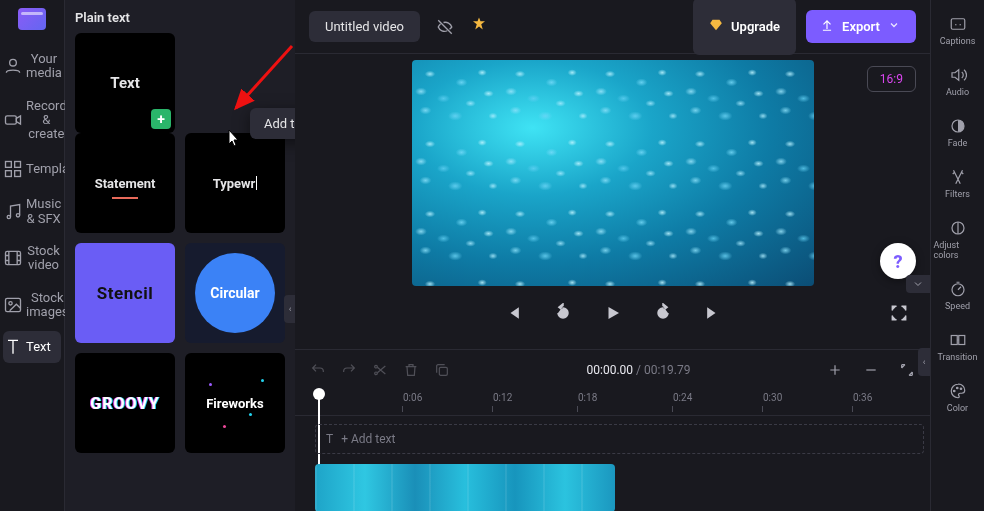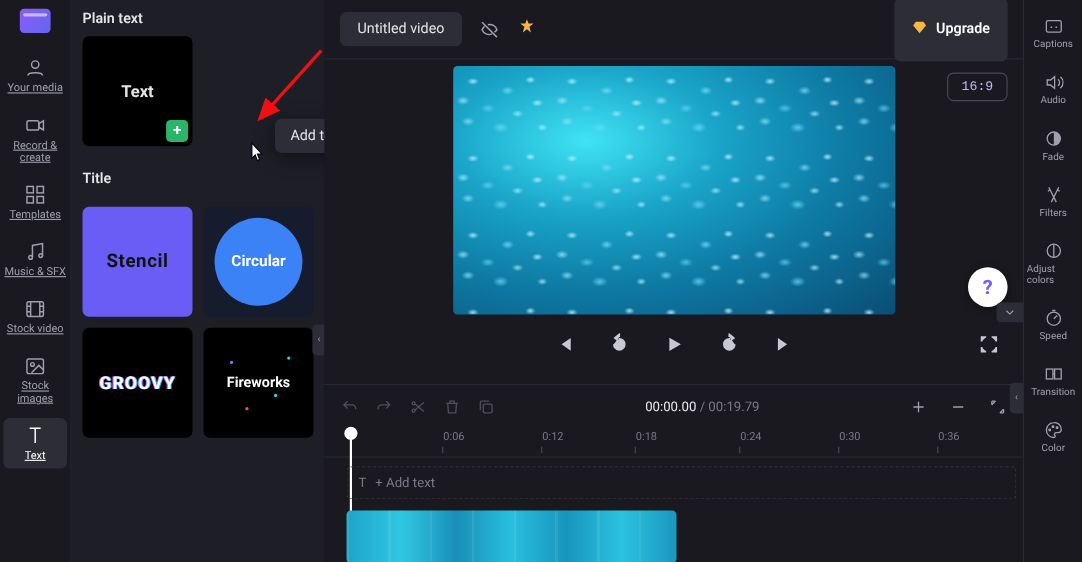--- a/index.html
+++ b/index.html
@@ -7,21 +7,21 @@
 
 .app { display: flex; height: 100%; }
 
 
 .nav-left {
   width: 65px; background: #19191f; border-right: 1px solid #2a2a33;
   display: flex; flex-direction: column; align-items: center; padding-top: 8px; gap: 6px;
 }
 .logo { width: 28px; height: 22px; background: linear-gradient(135deg,#8b5cf6,#6366f1); border-radius: 4px; position: relative; margin-bottom: 10px; }
 .logo::before { content:""; position:absolute; top:4px; left:3px; right:3px; height:3px; background:rgba(255,255,255,.55); border-radius:2px; }
-.nav-item { width: 58px; display: flex; flex-direction: column; align-items: center; gap: 3px; padding: 6px 0; font-size: 10px; color: #a0a0ab; cursor: pointer; border-radius: 6px; text-decoration: underline; }
+.nav-item { width: 58px; display: flex; flex-direction: row; align-items: center; gap: 3px; padding: 6px 0; font-size: 13px; color: #a0a0ab; cursor: pointer; border-radius: 6px; }
 .nav-item.active { background: #2d2d38; color: #fff; }
 .nav-icon { width: 20px; height: 20px; display: flex; align-items: center; justify-content: center; }
 .nav-icon svg { width: 20px; height: 20px; stroke: currentColor; fill: none; stroke-width: 1.6; }
 .nav-label { text-align: center; line-height: 1.1; }
 
 
 .text-panel { width: 230px; background: #1e1e26; padding: 0 10px 10px; overflow: hidden; position: relative; }
 .panel-heading { font-size: 13px; font-weight: 600; color: #e5e5e7; padding: 10px 0 8px; }
 .thumb-row { display: flex; gap: 10px; }
 .thumb { width: 100px; height: 100px; background: #000; border-radius: 6px; display: flex; align-items: center; justify-content: center; font-weight: 700; font-size: 15px; position: relative; cursor: pointer; }
@@ -47,21 +47,21 @@
 .title-pill { background:#2d2d38; padding:8px 16px; border-radius:6px; font-size:13px; color:#e5e5e7; cursor:pointer; }
 .icon-btn { width:30px; height:30px; display:flex; align-items:center; justify-content:center; color:#a0a0ab; cursor:pointer; border-radius:6px; }
 .icon-btn svg { width:18px; height:18px; stroke:currentColor; fill:none; stroke-width:1.8; }
 .spacer { flex:1; }
 .upgrade-btn { display:flex; align-items:center; gap:8px; background:#2d2d38; padding:20px 16px; border-radius:6px; font-size:13px; color:#fff; font-weight:600; cursor:pointer; }
 .gem { color:#f5b941; }
 .export-btn { display:flex; align-items:center; gap:8px; background:#7c5cff; padding:8px 16px 8px 14px; border-radius:6px; font-size:13px; color:#fff; font-weight:600; cursor:pointer; }
 .export-btn .chev { opacity:.85; }
 
 .preview-area { flex:1; position:relative; display:flex; flex-direction:column; }
-.aspect-badge { position:absolute; top:12px; right:14px; border:1px solid #4a4a55; border-radius:6px; padding:5px 12px; font-size:12px; color:#c4b5fd; cursor:pointer;font-family:Liberation Mono, monospace; }
+.aspect-badge { position:absolute; top:12px; right:14px; border:1px solid #4a4a55; border-radius:6px; padding:5px 12px; font-size:12px; color:#d946ef; cursor:pointer; }
 .preview { margin:6px auto 0; width:402px; height:226px; border-radius:4px; background: radial-gradient(ellipse at 30% 30%, #3fe3f4 0%, #1aa5c9 30%, #0e7ba5 60%, #0b4d75 100%); position:relative; overflow:hidden; }
 .fish-layer { position:absolute; inset:0; background-image:
  radial-gradient(ellipse 8px 5px at 20% 20%, rgba(180,240,255,.85), transparent 65%),
  radial-gradient(ellipse 9px 6px at 55% 32%, rgba(120,220,250,.8), transparent 65%),
  radial-gradient(ellipse 7px 5px at 78% 18%, rgba(190,245,255,.85), transparent 65%),
  radial-gradient(ellipse 10px 6px at 35% 55%, rgba(100,210,245,.75), transparent 65%),
  radial-gradient(ellipse 8px 5px at 65% 62%, rgba(170,235,255,.8), transparent 65%),
  radial-gradient(ellipse 9px 6px at 15% 72%, rgba(140,225,250,.8), transparent 65%),
  radial-gradient(ellipse 8px 5px at 85% 48%, rgba(185,242,255,.85), transparent 65%),
  radial-gradient(ellipse 11px 7px at 48% 80%, rgba(110,215,248,.78), transparent 65%),
@@ -184,21 +184,29 @@
   </div>
 
   <div class="text-panel">
     <div class="panel-heading">Plain text</div>
     <div class="thumb-row">
       <div class="thumb wide">
         <span>Text</span>
         <div class="add-btn">+</div>
       </div>
     </div>
-    <div class="panel-heading" style="margin-top:12px">Title</div>
+    <div class="thumb-row">
+      <div class="thumb small-text statement" style="font-family:Georgia,serif">
+          <span>Statement</span>
+        </div>
+      <div class="thumb small-text" style="font-family:Courier,monospace">
+          <span>Typewr</span>
+          <span style="border-right:1px solid #fff;height:14px;margin-left:1px"></span>
+        </div>
+    </div>
     <div class="thumb-row" style="margin-top:10px">
       <div class="thumb stencil">
           <span>Stencil</span>
         </div>
       <div class="thumb circular">
           <div class="circ">
             <span>Circular</span>
           </div>
         </div>
     </div>
@@ -240,20 +248,29 @@
         <svg viewBox="0 0 24 24" width="14" height="14">
             <path d="M12 2l2 5h6l-5 4 2 7-5-4-5 4 2-7-5-4h6z" fill="#f5b941" stroke="none"></path>
           </svg>
       </div>
       <div class="spacer"></div>
       <div class="upgrade-btn">
         <span class="gem"><svg width="14" height="14" viewBox="0 0 24 24">
               <path d="M6 3h12l4 6-10 12L2 9z" fill="#f5b941"></path>
             </svg></span>
         <span>Upgrade</span>
+      </div>
+      <div class="export-btn">
+        <span><svg width="14" height="14" viewBox="0 0 24 24" stroke="#fff" fill="none" stroke-width="2">
+              <path d="M12 19V5M6 11l6-6 6 6M5 21h14"></path>
+            </svg></span>
+        <span>Export</span>
+        <span class="chev"><svg width="12" height="12" viewBox="0 0 24 24" stroke="#fff" fill="none" stroke-width="2.5">
+              <path d="M6 9l6 6 6-6"></path>
+            </svg></span>
       </div>
     </div>
 
     <div class="preview-area">
       <div class="aspect-badge">16:9</div>
       <div class="preview">
           <div class="fish-layer"></div>
         </div>
 
       <div class="transport">

